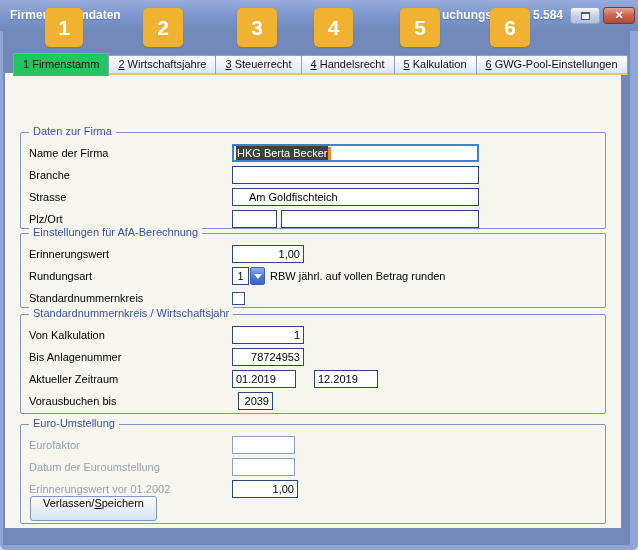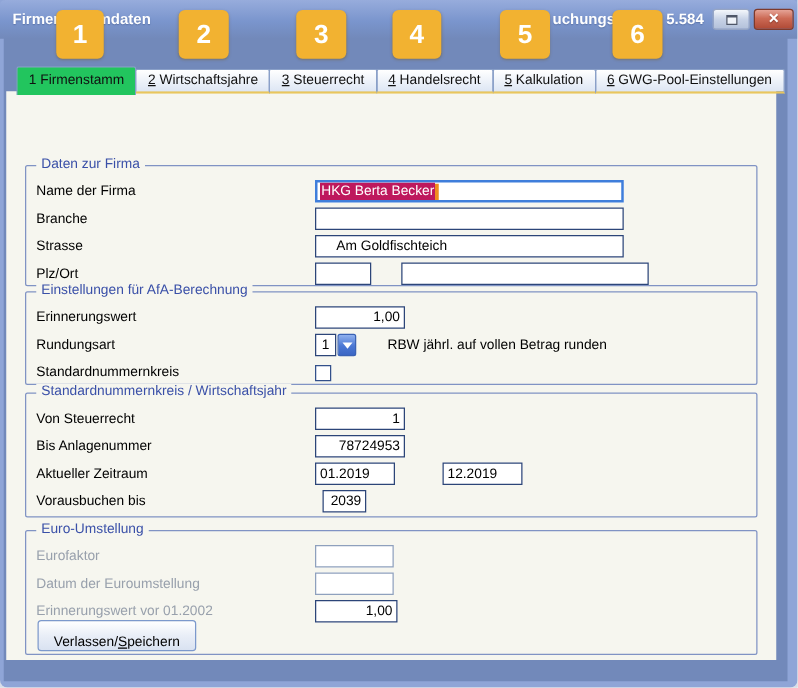--- a/index.html
+++ b/index.html
@@ -28,58 +28,58 @@
   .tab .u{text-decoration:underline;}
   
   .panel{position:absolute;left:5px;top:73px;width:616px;height:455px;background:#f6f6ef;z-index:2;}
   
   .group{position:absolute;left:15px;width:586px;border:1px solid #8093c4;border-radius:2px;margin-top:44px;}
   .legend{position:absolute;top:-8px;left:8px;background:#f6f6ef;padding:0 4px;font-size:11px;color:#3a50a8;white-space:nowrap;}
   .g1{top:15px;height:97px;}
   .g2{top:116px;height:75px;}
   .g3{top:197px;height:100px;}
   .g4{top:307px;height:100px;}
-  .row{display:flex;align-items:center;height:22px;padding-left:8px;gap:20px;}
+  .row{display:flex;align-items:center;height:22px;padding-left:8px;}
   .g1 .row:first-of-type,.g2 .row:first-of-type,.g3 .row:first-of-type,.g4 .row:first-of-type{margin-top:9px;}
   .lbl{width:203px;font-size:11px;color:#000;white-space:nowrap;}
   .lbl.dis{color:#98a0ac;}
   
   .field{height:18px;border:1px solid #2c4578;background:#fff;font-size:11px;color:#000;
     display:flex;align-items:center;padding:0 3px;overflow:hidden;white-space:nowrap;}
   .num{justify-content:flex-end;}
   .w-big{width:247px;padding-left:16px;}
   .w-72{width:72px;}
   .w-64{width:64px;}
   .w-63{width:63px;}
   .w-66{width:66px;}
   .w-45{width:45px;}
   .w-198{width:198px;}
   .w-35{width:35px;}
   .field.dis{border-color:#8ea0bd;}
   .focus{border:2px solid #3f7edb;padding:0 2px;}
-  .sel{background:#be185d;color:#fff;padding:1px 1px;}
+  .sel{background:#404040;color:#fff;padding:1px 1px;}
   .caret{display:inline-block;width:3px;height:13px;background:#f08c1e;margin-left:0px;}
   .gap4{margin-left:4px;}
   .gap18{margin-left:18px;}
   .ind6{margin-left:6px;}
   
   .combo{display:flex;height:18px;}
   .combo-edit{width:17px;height:18px;border:1px solid #2c4578;background:#fff;font-size:11px;
     display:flex;align-items:center;justify-content:center;}
   .combo-btn{width:15px;height:18px;margin-left:1px;border:1px solid #3a62b4;border-radius:2px;
     background:linear-gradient(#8fb0ee,#4a77d4 55%,#3b66c4);display:flex;align-items:center;justify-content:center;}
   .arrow-down{width:0;height:0;border-left:4px solid transparent;border-right:4px solid transparent;border-top:5px solid #ffffff;}
   .combo-text{font-size:11px;color:#000;margin-left:5px;white-space:nowrap;}
   
   .checkbox{width:13px;height:13px;border:1px solid #33508a;background:#fff;font-size:11px;font-weight:bold;
     color:#1fa11f;display:flex;align-items:center;justify-content:center;line-height:1;}
   
   .save-btn{position:absolute;left:25px;top:423px;height:25px;padding:0 12px;font-size:11px;color:#000;
     border:1px solid #7c99cc;border-radius:3px;background:linear-gradient(#ffffff,#e9eef7 50%,#d9e2f1);
-    display:flex;align-items:flex-end;cursor:default;}
+    display:flex;align-items:flex-start;cursor:default;}
   .save-btn .u{text-decoration:underline;}
   
   .badge{position:absolute;top:8px;width:40px;height:39px;background:#f2b231;border-radius:5px;z-index:10;
     color:#fff;font-size:21px;font-weight:bold;display:flex;align-items:center;justify-content:center;
     box-shadow:0 1px 2px rgba(120,80,0,.35);}
   .b1{left:45px;width:38px;}
   .b2{left:143px;}
   .b3{left:237px;}
   .b4{left:314px;width:39px;}
   .b5{left:400px;}
@@ -168,21 +168,21 @@
       </div>
       <div class="row">
         <span class="lbl">Standardnummernkreis</span>
         <div class="checkbox"></div>
       </div>
     </div>
 
     <div class="group g3">
       <span class="legend">Standardnummernkreis / Wirtschaftsjahr</span>
       <div class="row">
-        <span class="lbl">Von Steuerrecht</span>
+        <span class="lbl">Von Kalkulation</span>
         <div class="field w-72 num">1</div>
       </div>
       <div class="row">
         <span class="lbl">Bis Anlagenummer</span>
         <div class="field w-72 num">78724953</div>
       </div>
       <div class="row">
         <span class="lbl">Aktueller Zeitraum</span>
         <div class="field w-64">01.2019</div>
         <div class="field w-64 gap18">12.2019</div>

